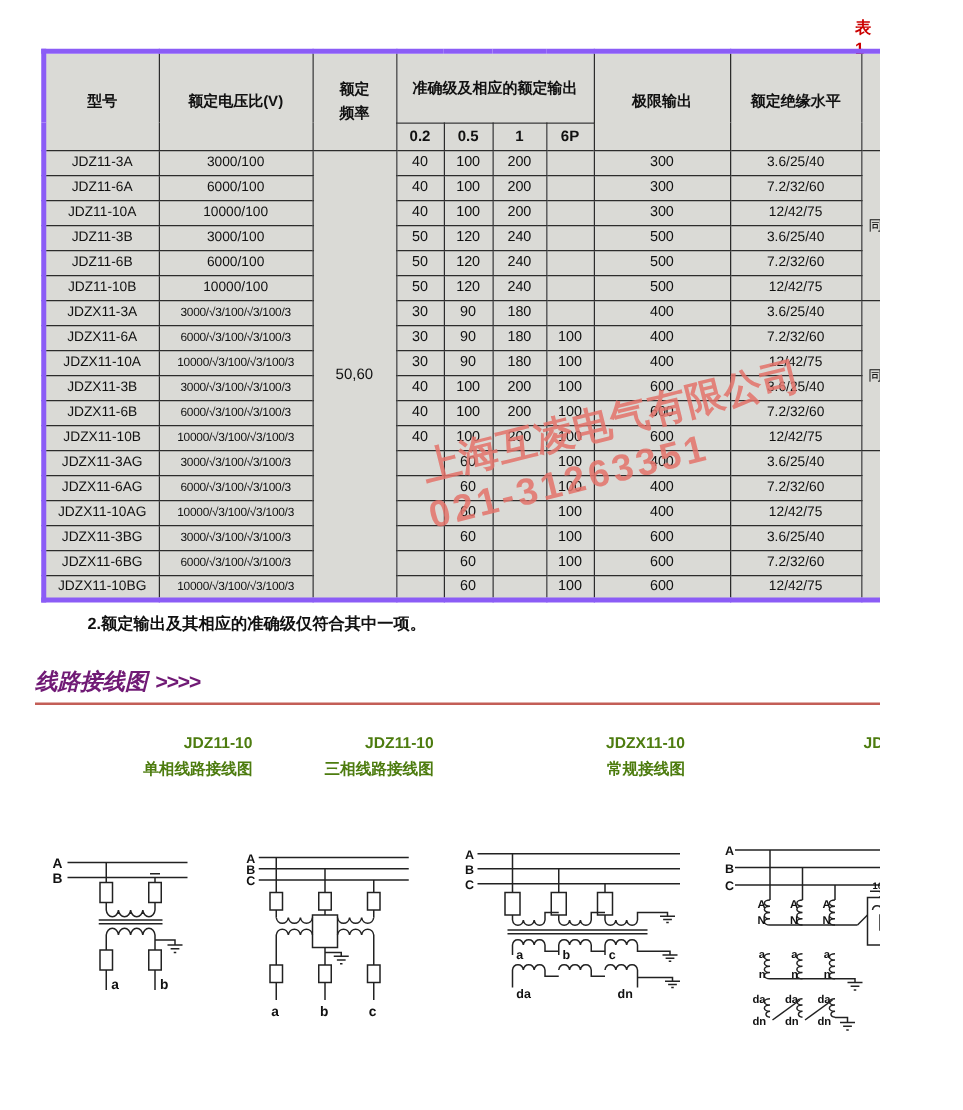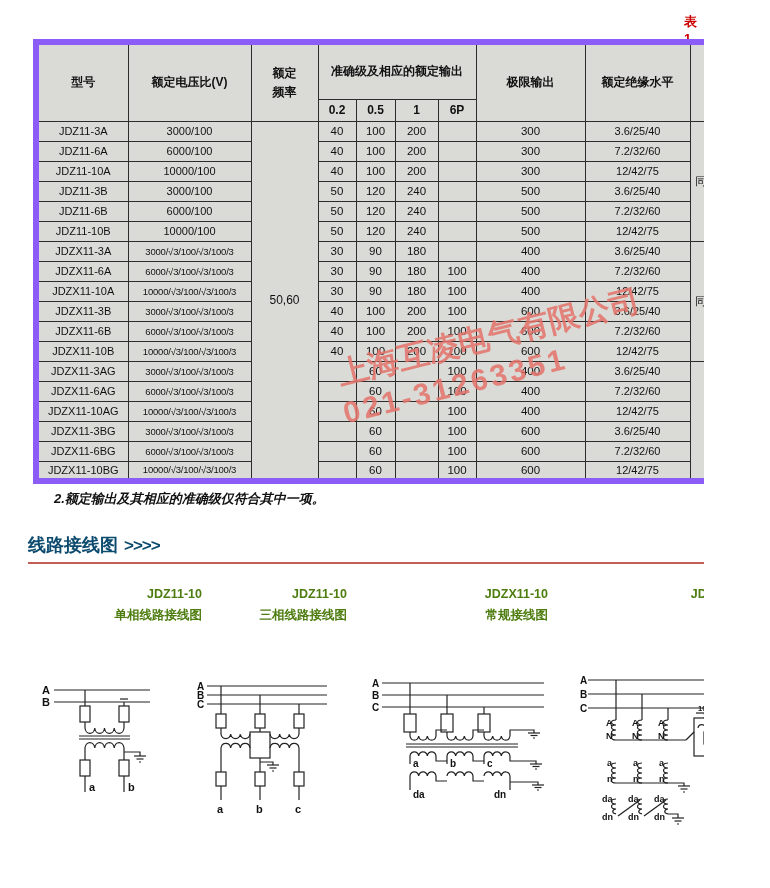--- a/index.html
+++ b/index.html
@@ -4,21 +4,21 @@
 <style>
   html,body{margin:0;padding:0;background:#fff;}
   .page{position:relative;width:704px;height:888px;background:#ffffff;overflow:hidden;
         font-family:"Liberation Sans","DejaVu Sans",sans-serif;color:#111;}
 
   
   .table-tag{position:absolute;left:684px;top:13px;color:#cc0000;font-size:13px;font-weight:bold;}
 
   
   table.spec{position:absolute;left:33px;top:39px;width:713px;border-collapse:collapse;
-             table-layout:fixed;border:6px solid #8b5cf6;}
+             table-layout:fixed;border:4px solid #8b5cf6;}
   table.spec th,table.spec td{border:1px solid #2c2c2c;background:#dadad6;text-align:center;
              vertical-align:middle;padding:0;overflow:hidden;}
   table.spec thead tr.h1{height:57px;}
   table.spec thead tr.h2{height:22px;}
   table.spec tbody tr{height:20px;}
   table.spec th{font-size:12px;font-weight:bold;}
   .th-freq{white-space:pre-line;line-height:1.6;}
   td.c-model{font-size:11px;}
   td.c-ratio{font-size:11px;}
   td.c-ratio.long{font-size:9.5px;letter-spacing:-0.2px;}
@@ -28,24 +28,24 @@
   td.c-remark{font-size:11px;}
 
   
   .watermark{position:absolute;left:338px;top:316px;transform:rotate(-14deg);
              color:#e4736b;opacity:.85;font-weight:bold;white-space:nowrap;z-index:6;pointer-events:none;}
   .watermark .l1{font-size:31px;}
   .watermark .l2{font-size:30px;letter-spacing:3px;margin-top:1px;margin-left:-4px;}
 
   
   .notes{position:absolute;left:28px;top:487px;font-size:13px;font-weight:bold;line-height:23px;color:#111;}
-  .notes .n2{margin-left:26px;font-style:italic;}
-
-  
-  .section-head{position:absolute;left:28px;top:533px;color:#0c4a6e;font-size:18px;font-weight:bold;}
+  .notes .n2{margin-left:42px;}
+
+  
+  .section-head{position:absolute;left:28px;top:533px;color:#701a75;font-size:18px;font-weight:bold;font-style:italic;}
   .section-head .arrows{font-size:17px;letter-spacing:-1px;margin-left:6px;}
   .section-rule{position:absolute;left:28px;top:562px;width:718px;height:2px;background:#b8423a;opacity:.85;}
 
   
   .diag-title{position:absolute;top:584px;color:#4d7c0f;font-size:12.5px;font-weight:600;
               text-align:right;line-height:21px;}
   .dt1{left:42px;width:160px;}
   .dt2{left:187px;width:160px;}
   .dt3{left:388px;width:160px;}
   .dt4{left:562px;width:192px;}

